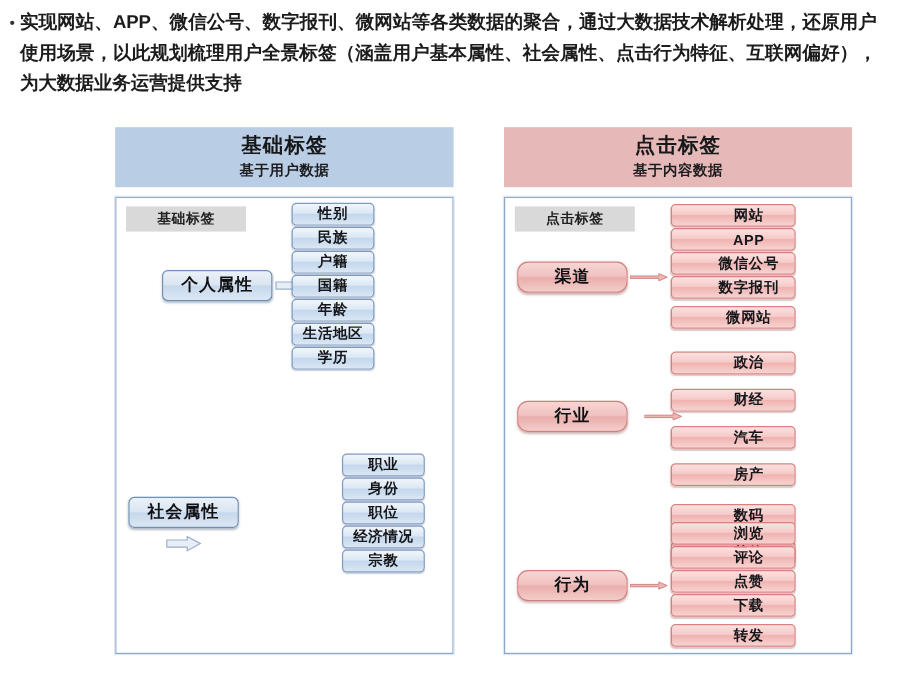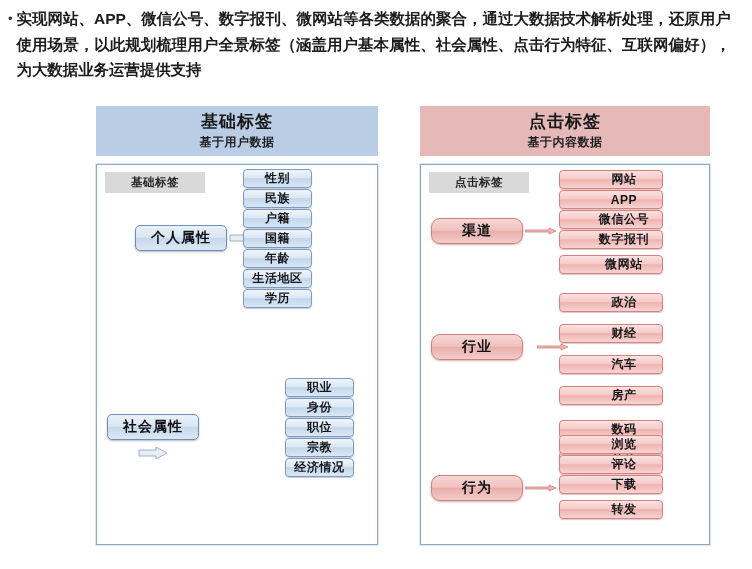--- a/index.html
+++ b/index.html
@@ -225,22 +225,22 @@
       <div class="arrow-open">
         <svg width="30" height="14" viewBox="0 0 30 14" xmlns="http://www.w3.org/2000/svg">
           <path d="M1 4 L18 4 L18 1 L29 7 L18 13 L18 10 L1 10 Z" fill="#e8eef6" stroke="#9bb0c8" stroke-width="1"></path>
         </svg>
       </div>
     </div>
     <div class="stack" style="left:146px; top:213px;margin-left:42px;">
       <div class="pill blue">职业</div>
       <div class="pill blue">身份</div>
       <div class="pill blue">职位</div>
+      <div class="pill blue">经济情况</div>
       <div class="pill blue">宗教</div>
-      <div class="pill blue">经济情况</div>
     </div>
   </div>
 </div>
 
 <div class="column" id="col-right">
   <div class="banner pink">
     <div class="b-title">点击标签</div>
     <div class="b-sub">基于内容数据</div>
   </div>
   <div class="panel">
@@ -283,17 +283,18 @@
       <div class="glabel pink">行为</div>
       <div class="arrow-thin">
         <svg width="32" height="10" viewBox="0 0 32 10" xmlns="http://www.w3.org/2000/svg">
           <path d="M0 4 L24 4 L24 2 L31 5 L24 8 L24 6 L0 6 Z" fill="#efb7b4" stroke="#cf817e" stroke-width="0.8"></path>
         </svg>
       </div>
     </div>
     <div class="stack" style="left:138px; top:270px;">
       <div class="pill pink">浏览</div>
       <div class="pill pink">评论</div>
+      <div class="pill pink">点赞</div>
       <div class="pill pink">下载</div>
       <div class="pill pink" style="margin-top:5px;">转发</div>
     </div>
   </div>
 </div>
 
 </body></html>

